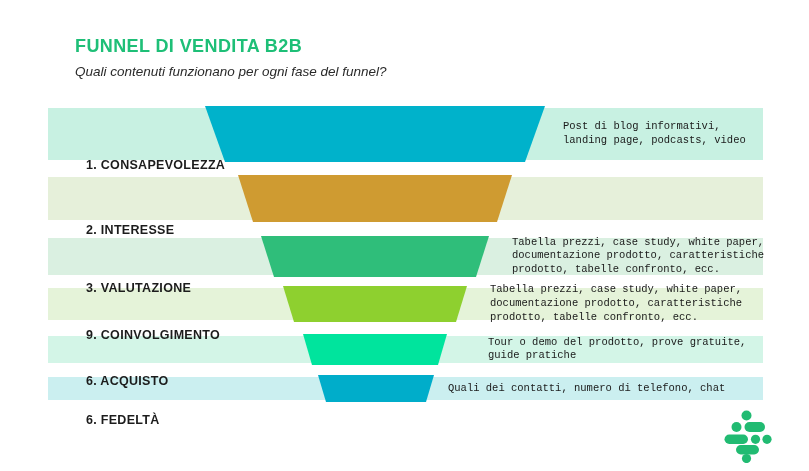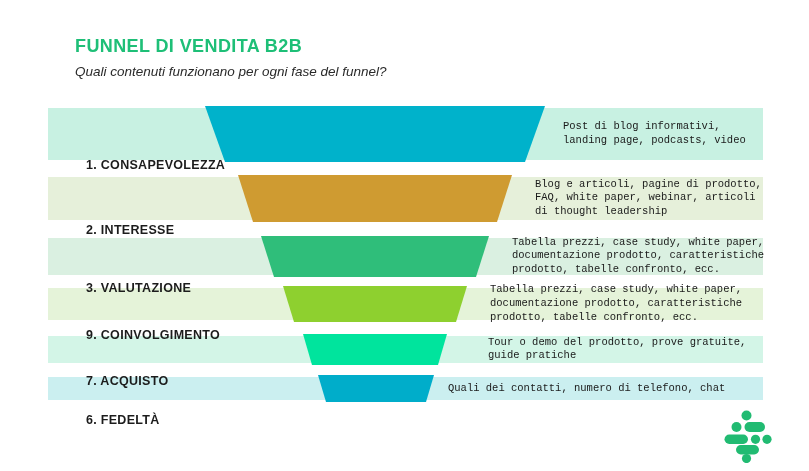--- a/index.html
+++ b/index.html
@@ -55,21 +55,20 @@
     <div class="label">1. CONSAPEVOLEZZA</div>
     <div class="content">Post di blog informativi, landing page, podcasts, video</div>
   </div>
 
   <div class="row r2">
     <div class="band" style="background-color: rgb(230, 240, 218);"></div>
     <svg class="trap" width="274" height="47" viewBox="0 0 274 47">
       <polygon points="0,0 274,0 259,47 15,47" fill="#cf9b31"></polygon>
     </svg>
     <div class="label">2. INTERESSE</div>
-    <div class="content">Blog e articoli, pagine di prodotto, FAQ, white paper, webinar, articoli di thought leadership</div>
   </div>
 
   <div class="row r3">
     <div class="band" style="background-color: rgb(218, 240, 225);"></div>
     <svg class="trap" width="228" height="41" viewBox="0 0 228 41">
       <polygon points="0,0 228,0 215,41 13,41" fill="#2fbe7a"></polygon>
     </svg>
     <div class="label">3. VALUTAZIONE</div>
     <div class="content">Tabella prezzi, case study, white paper, documentazione prodotto, caratteristiche prodotto, tabelle confronto, ecc.</div>
   </div>
@@ -81,21 +80,21 @@
     </svg>
     <div class="label">9. COINVOLGIMENTO</div>
     <div class="content">Tabella prezzi, case study, white paper, documentazione prodotto, caratteristiche prodotto, tabelle confronto, ecc.</div>
   </div>
 
   <div class="row r5">
     <div class="band" style="background-color: rgb(211, 245, 231);"></div>
     <svg class="trap" width="144" height="31" viewBox="0 0 144 31">
       <polygon points="0,0 144,0 135,31 9,31" fill="#00e49d"></polygon>
     </svg>
-    <div class="label">7. ACQUISTO</div>
+    <div class="label">6. ACQUISTO</div>
     <div class="content">Tour o demo del prodotto, prove gratuite, guide pratiche</div>
   </div>
 
   <div class="row r6">
     <div class="band" style="background-color: rgb(203, 239, 240);"></div>
     <svg class="trap" width="116" height="27" viewBox="0 0 116 27">
       <polygon points="0,0 116,0 108,27 8,27" fill="#00adca"></polygon>
     </svg>
     <div class="label">6. FEDELTÀ</div>
     <div class="content">Quali dei contatti, numero di telefono, chat</div>

